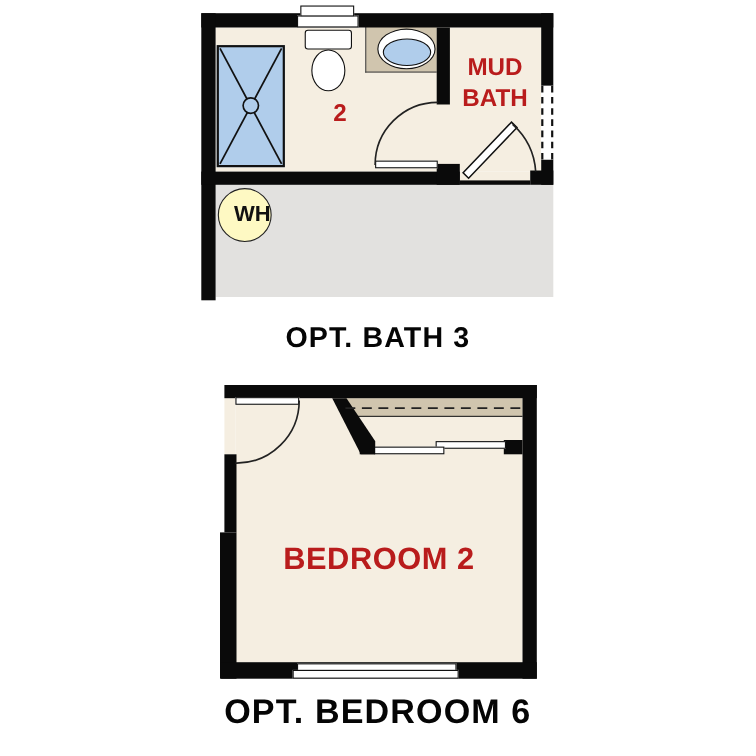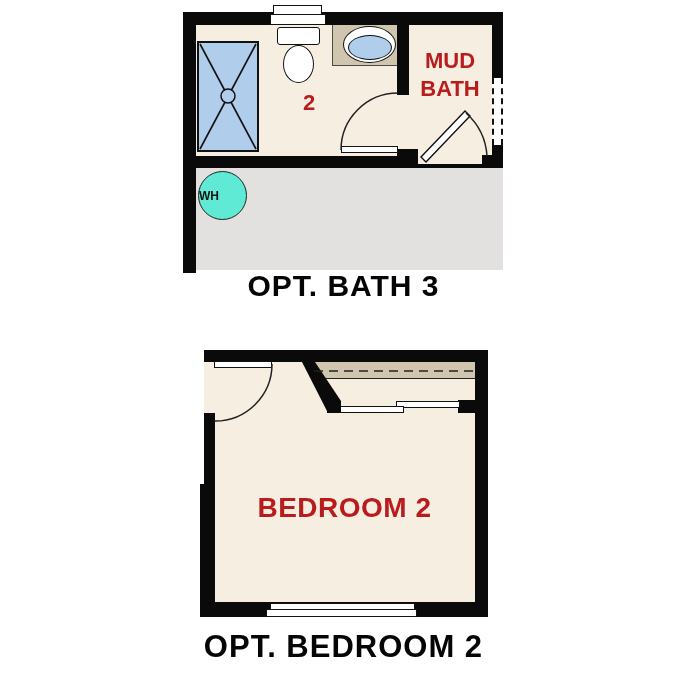--- a/index.html
+++ b/index.html
@@ -12,23 +12,23 @@
   .floor{position:absolute;background:#f5eee1;}
   .garage{position:absolute;background:#e2e1df;}
   .tan{position:absolute;background:#d0c5ae;}
   .fixture{position:absolute;box-sizing:border-box;background:#fff;border:1.6px solid #111;}
   .panel{position:absolute;box-sizing:border-box;background:#fff;border:1.3px solid #111;}
   .label{position:absolute;color:#b91c1c;font-weight:bold;text-align:center;}
   .caption{position:absolute;left:0;width:687px;text-align:center;color:#050505;font-weight:bold;letter-spacing:1px;}
   svg.overlay{position:absolute;left:0;top:0;pointer-events:none;}
   .wh-circle{
     position:absolute;left:198px;top:171px;width:49px;height:49px;border-radius:50%;
-    background:#5eead4;border:1.6px solid #222;box-sizing:border-box;
-    display:flex;align-items:center;justify-content:flex-start;
-    font-size:12px;font-weight:600;color:#111;
+    background:#fef9c3;border:1.6px solid #222;box-sizing:border-box;
+    display:flex;align-items:center;justify-content:flex-end;
+    font-size:20px;font-weight:600;color:#111;
   }
   .dashed-opening{
     position:absolute;left:492px;top:78px;width:11px;height:67px;background:#fff;
     border-left:2px dashed #111;border-right:2px dashed #111;box-sizing:border-box;
   }
 </style>
 </head>
 <body>
 
 <div class="canvas">
@@ -115,19 +115,19 @@
 
   <div class="label" style="left:262px;top:90px;width:94px;font-size:22px;line-height:26px;">
     <span style="display:block;">2</span>
   </div>
 
   <div class="label" style="left:403px;top:47px;width:94px;font-size:22px;line-height:28px;">
     <span style="display:block;">MUD</span>
     <span style="display:block;">BATH</span>
   </div>
 
-  <div class="caption" style="top:270px;font-size:30px;line-height:32px;">OPT. BATH 3</div>
+  <div class="caption" style="top:290px;font-size:26px;line-height:32px;">OPT. BATH 3</div>
 
   <div class="label" style="left:214px;top:492px;width:261px;font-size:28px;letter-spacing:0.5px;">BEDROOM 2</div>
 
-  <div class="caption" style="top:630px;font-size:31px;line-height:33px;">OPT. BEDROOM 2</div>
+  <div class="caption" style="top:630px;font-size:31px;line-height:33px;">OPT. BEDROOM 6</div>
 
 </div>
 
 </body></html>

